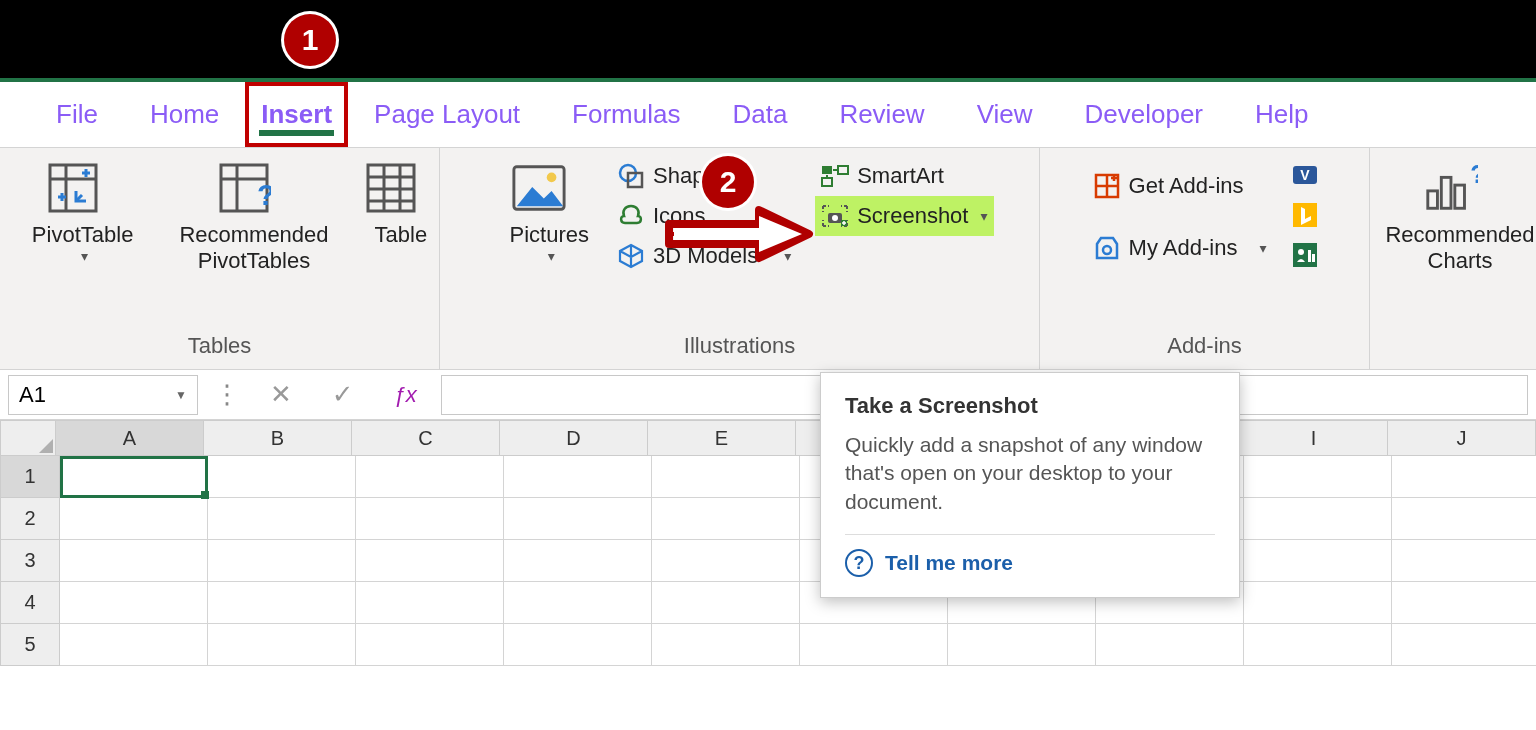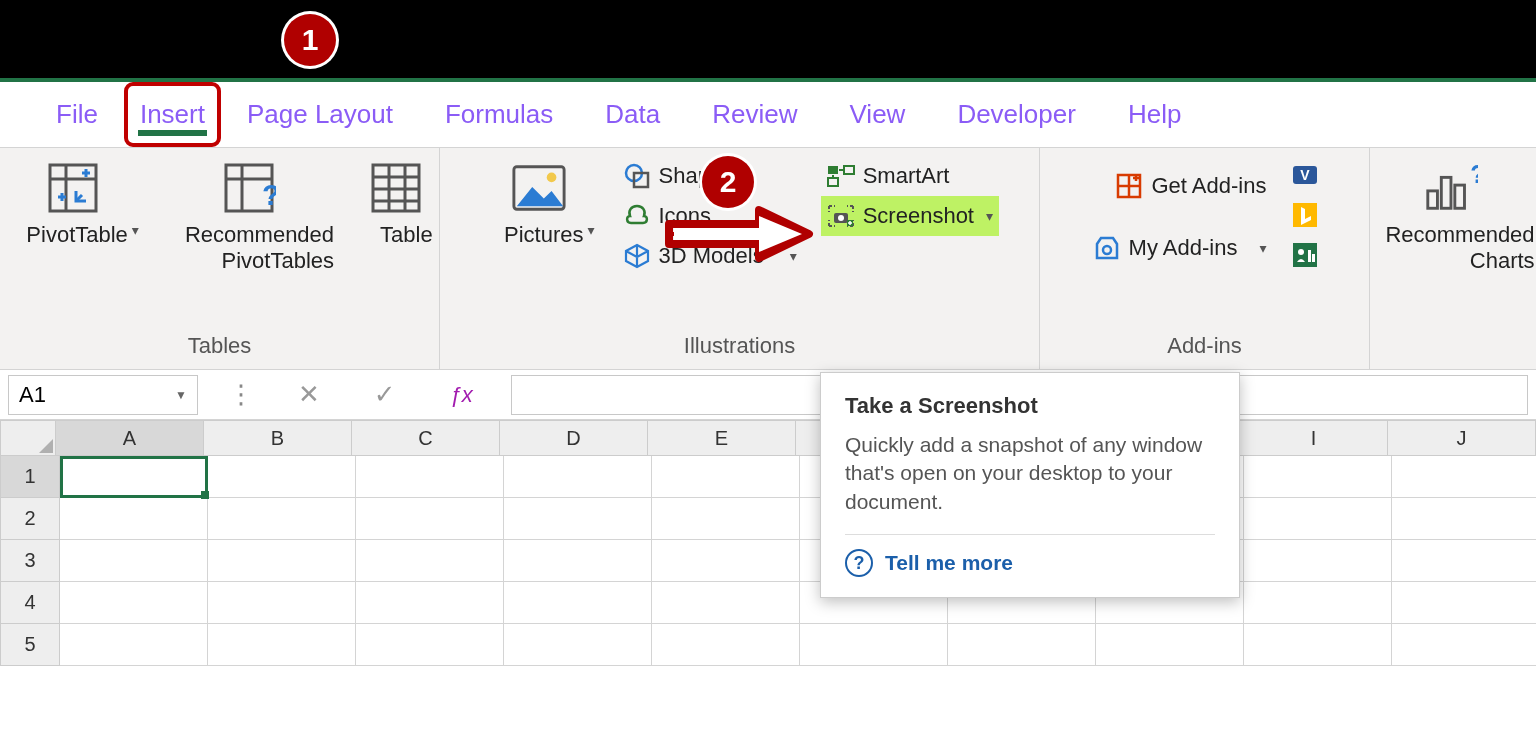--- a/index.html
+++ b/index.html
@@ -1,36 +1,36 @@
 <!DOCTYPE html>
 <html><head>
 <meta charset="utf-8">
 <style>
   * { box-sizing: border-box; margin: 0; padding: 0; }
   body { font-family: "Segoe UI", Tahoma, sans-serif; background: #fff; overflow: hidden; width: 1536px; height: 730px; }
   .top-black { background: #000; height: 78px; width: 100%; }
   .green-bar { background: #217346; height: 4px; width: 100%; }
   .tabs { display: flex; align-items: center; height: 66px; padding-left: 30px; border-bottom: 1px solid #d4d4d4; background: #fff; }
   .tab { font-size: 26px; color: #8b5cf6; padding: 0 26px; cursor: pointer; height: 100%; display: flex; align-items: center; position: relative; }
-  .tab.active { font-weight: 400; border-radius: 9px; }
+  .tab.active { font-weight: 700; }
   .tab.active::after { content: ''; position: absolute; bottom: 7px; left: 10px; right: 10px; height: 6px; background: #217346; }
   .tab.boxed { border: 4px solid #C00000; padding: 0 12px; }
   .ribbon { display: flex; background: #f3f2f1; border-bottom: 1px solid #d4d4d4; height: 222px; }
   .group { display: flex; flex-direction: column; align-items: center; padding: 8px 12px 4px 12px; border-right: 1px solid #d4d4d4; }
   .group-body { display: flex; align-items: flex-start; gap: 18px; flex: 1; }
   .group-label { font-size: 22px; color: #555; margin-top: auto; padding-bottom: 6px; }
   .big-btn { display: flex; flex-direction: column; align-items: center; gap: 6px; cursor: pointer; padding: 4px; }
   .big-btn .icon-slot { width: 56px; height: 56px; display: flex; align-items: center; justify-content: center; }
-  .big-btn .lbl { font-size: 22px; color: #222; text-align: right; line-height: 1.2; min-height: 56px; display: flex; flex-direction: row; justify-content: flex-start; margin-left: 20px; }
+  .big-btn .lbl { font-size: 22px; color: #222; text-align: center; line-height: 1.2; min-height: 56px; display: flex; flex-direction: column; justify-content: flex-start; margin-left: 20px; }
   .mini-row { display: flex; align-items: center; gap: 8px; cursor: pointer; padding: 3px 6px; font-size: 22px; color: #222; height: 40px; }
   .mini-row .mi { width: 28px; height: 28px; display:flex; align-items:center; justify-content:center;}
   .mini-row.hover { background: #bef264; }
   .chev { font-size: 14px; color: #555; margin-left: 4px; }
   .stack { display:flex; flex-direction:column; gap:0; }
-  .namebar { display: flex; align-items: center; height: 50px; border-bottom: 1px solid #d4d4d4; background:#fff; padding: 4px 8px; gap: 22px; }
+  .namebar { display: flex; align-items: center; height: 50px; border-bottom: 1px solid #d4d4d4; background:#fff; padding: 4px 8px; gap: 8px; }
   .namebox { border: 1px solid #c8c8c8; height: 40px; width: 190px; display: flex; align-items: center; padding: 0 10px; font-size: 22px; background:#fff;}
   .nb-drop { margin-left:auto; color:#666; font-size:12px;}
   .vdots { color:#888; font-size:26px; letter-spacing:-2px; padding:0 8px;}
   .fbtn { color:#999; font-size:26px; padding:0 16px; }
   .fx { font-style: italic; font-size: 22px; color:#a21caf; padding:0 16px;}
   .fxbar { flex:1; height:40px; border:1px solid #c8c8c8; background:#fff;}
   .grid-area { position: relative; }
   .grid { display:flex; }
   .corner { width:60px; height:36px; background:#eee; border:1px solid #ccc; position:relative;}
   .corner::after{content:'';position:absolute;right:2px;bottom:2px;border-left:14px solid transparent;border-bottom:14px solid #b0b0b0;}
@@ -59,20 +59,21 @@
   .tiny-ic{width:32px;height:32px;}
 </style>
 </head>
 <body>
 
 <div class="top-black"></div>
 <div class="green-bar"></div>
 
 <div class="tabs">
   <div class="tab">File</div>
+  <div class="tab">Home</div>
   <div class="tab active boxed">Insert</div>
   <div class="tab">Page Layout</div>
   <div class="tab">Formulas</div>
   <div class="tab">Data</div>
   <div class="tab">Review</div>
   <div class="tab">View</div>
   <div class="tab">Developer</div>
   <div class="tab">Help</div>
 </div>
 
@@ -194,21 +195,21 @@
           <span>Screenshot</span>
           <span class="chev">▾</span>
         </div>
       </div>
     </div>
     <div class="group-label">Illustrations</div>
   </div>
 
   <div class="group" style="width:330px;">
     <div class="group-body">
-      <div class="stack" style="gap:22px; padding-top:10px;align-items:flex-end;">
+      <div class="stack" style="gap:22px; padding-top:10px;">
         <div class="mini-row">
           <span class="mi">
               <svg width="28" height="28" viewBox="0 0 28 28">
                 <rect x="3" y="3" width="22" height="22" fill="none" stroke="#d83b01" stroke-width="2.5"></rect>
                 <line x1="14" y1="3" x2="14" y2="25" stroke="#d83b01" stroke-width="2.5"></line>
                 <line x1="3" y1="14" x2="25" y2="14" stroke="#d83b01" stroke-width="2.5"></line>
                 <path d="M18 6 h6 M21 3 v6" stroke="#d83b01" stroke-width="2.5"></path>
               </svg>
             </span>
           <span>Get Add-ins</span>

